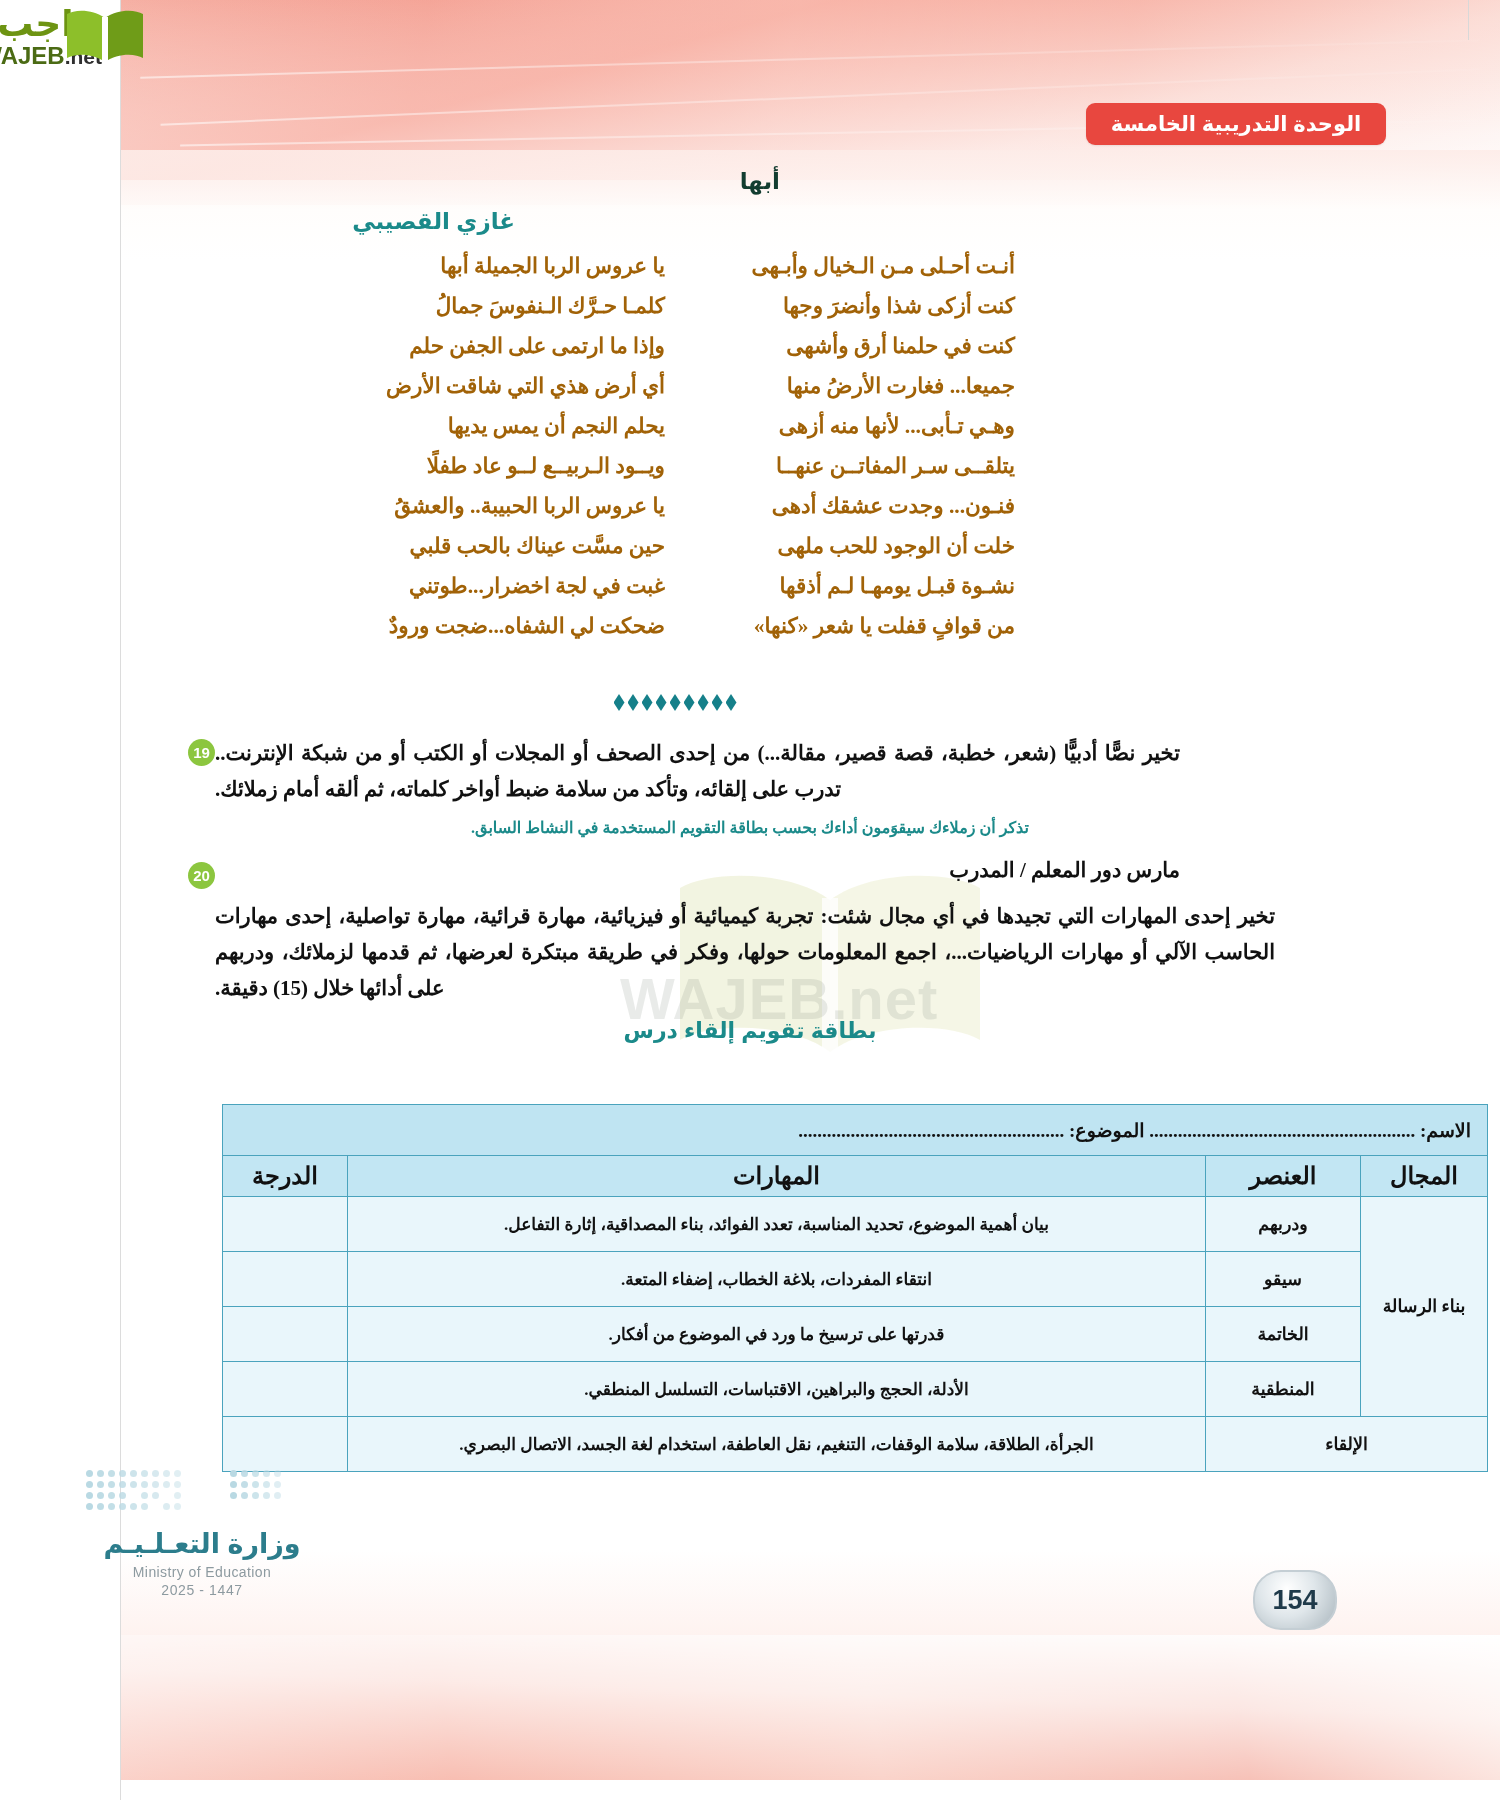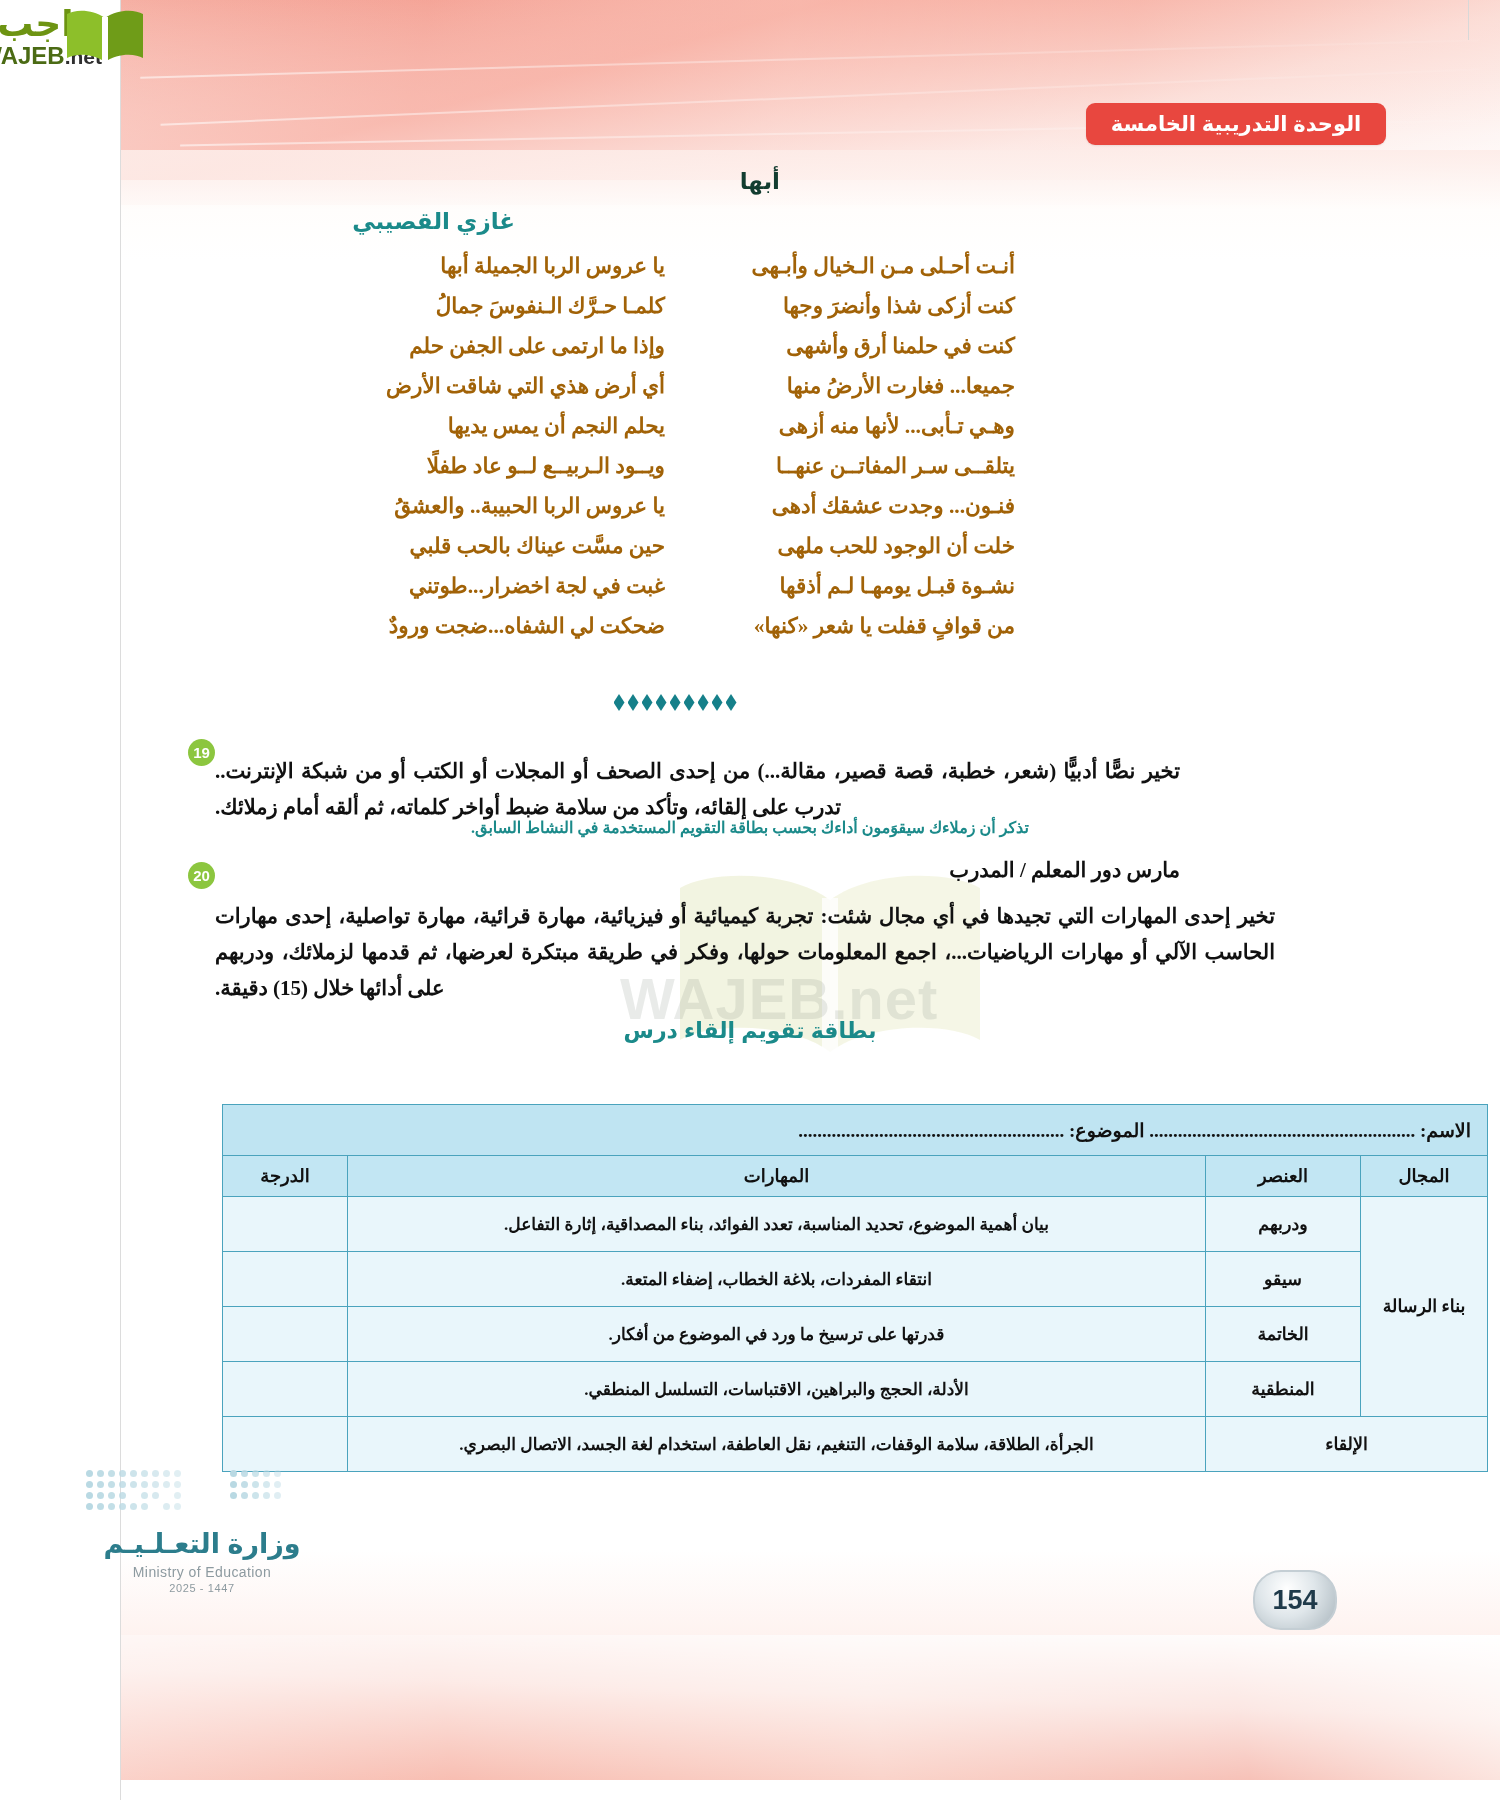--- a/index.html
+++ b/index.html
@@ -246,21 +246,21 @@
     position: absolute;
     direction: rtl;
     text-align: justify;
     text-align-last: left;
     font-size: 21px;
     font-weight: bold;
     color: #111111;
     line-height: 36px;
     font-family: "Liberation Serif", "DejaVu Serif", serif;
   }
-  #q19-text { right: 320px; top: 735px; width: 965px; margin-top: 18px; }
+  #q19-text { right: 320px; top: 735px; width: 965px; }
   #q20-title {
     position: absolute;
     right: 320px; top: 858px;
     font-size: 21px; font-weight: bold; color: #111111;
     direction: rtl;
     font-family: "Liberation Serif", "DejaVu Serif", serif;
   }
   #q20-text { right: 225px; top: 898px; width: 1060px; }
   .note-teal {
     position: absolute;
@@ -304,21 +304,21 @@
     font-size: 17.5px;
     color: #111111;
     font-weight: bold;
     text-align: center;
     vertical-align: middle;
     background: #e9f6fb;
   }
   .eval-table .hdr-row td {
     background: #c2e6f3;
     height: 30px;
-    font-size: 18px;
+    font-size: 24px;
   }
   .eval-table .title-row td {
     background: #bfe4f2;
     height: 40px;
     text-align: right;
     font-size: 19px;
     padding-right: 16px;
   }
   .eval-table .skill-cell {
     text-align: center;
@@ -346,21 +346,21 @@
     white-space: nowrap;
   }
   .ministry-en {
     font-size: 14px;
     color: #8d9aa0;
     direction: ltr;
     margin-top: 4px;
     letter-spacing: 0.4px;
   }
   .ministry-year {
-    font-size: 11px;
+    font-size: 14px;
     color: #8d9aa0;
     direction: ltr;
     margin-top: 2px;
     letter-spacing: 0.6px;
   }
   .dotgrid {
     position: absolute;
     left: 86px; top: 1470px;
     width: 180px; height: 44px;
   }

